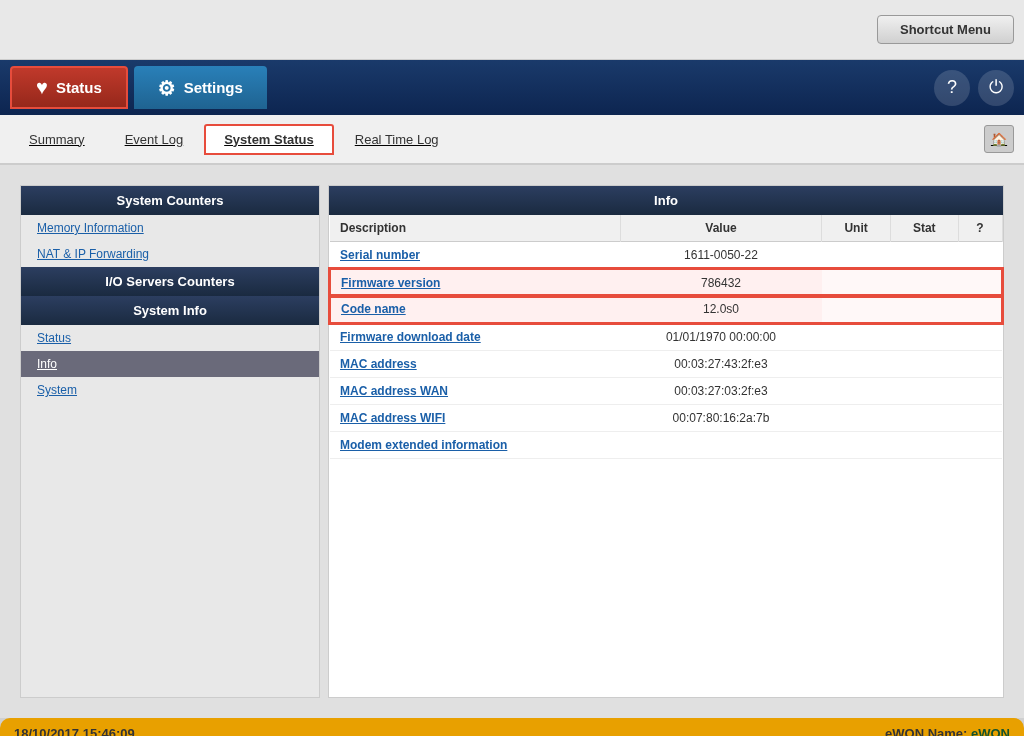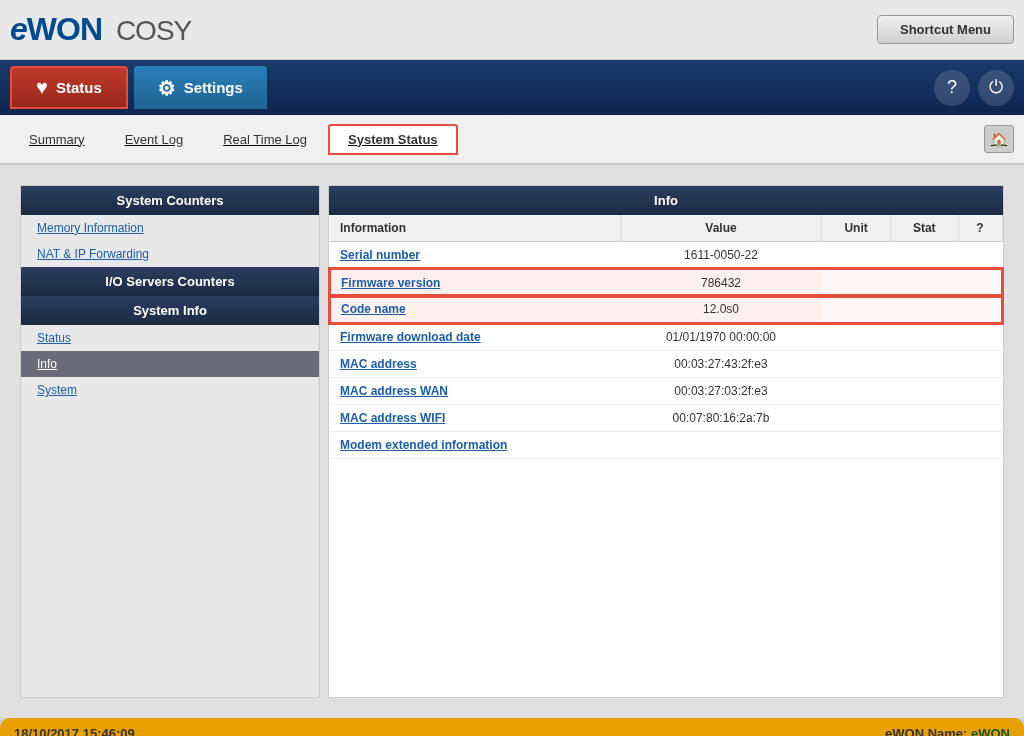--- a/index.html
+++ b/index.html
@@ -55,24 +55,20 @@
 
     
     .status-bar { background: #e8a000; height: 30px; display: flex; align-items: center; padding: 0 14px; font-size: 13px; font-weight: bold; color: #333; border-radius: 10px; }
     .status-bar-right { margin-left: auto; }
     .status-bar-right span.ewon-name { font-weight: bold; color: #14532d; }
   </style>
 </head>
 <body>
 
 <div class="header">
-  <div class="logo">
-    <span class="e">e</span><span>WON</span>
-    <span class="cosy">COSY</span>
-  </div>
   <div class="header-right">
     <button class="shortcut-btn">Shortcut Menu</button>
   </div>
 </div>
 
 <div class="top-nav">
   <div class="nav-tabs">
     <div class="nav-tab active">
       <span class="icon">♥</span>
       <span>Status</span>
@@ -88,22 +84,22 @@
     </div>
     <div class="top-nav-icon">
       <span>⏻</span>
     </div>
   </div>
 </div>
 
 <div class="sub-nav">
   <div class="sub-nav-item">Summary</div>
   <div class="sub-nav-item">Event Log</div>
+  <div class="sub-nav-item active">System Status</div>
   <div class="sub-nav-item">Real Time Log</div>
-  <div class="sub-nav-item active">System Status</div>
   <div class="home-icon">
     <span>🏠</span>
   </div>
 </div>
 
 <div class="main-content">
 
   <div class="sidebar">
     <div class="sidebar-section-header">System Counters</div>
     <a class="sidebar-link">Memory Information</a>
@@ -113,21 +109,21 @@
     <a class="sidebar-link">Status</a>
     <a class="sidebar-link selected">Info</a>
     <a class="sidebar-link">System</a>
   </div>
 
   <div class="info-panel">
     <div class="info-header">Info</div>
     <table class="info-table">
       <thead>
         <tr>
-          <th>Information</th>
+          <th>Description</th>
           <th>Value</th>
           <th>Unit</th>
           <th>Stat</th>
           <th>?</th>
         </tr>
       </thead>
       <tbody id="info-table-body">
       <tr>
             <td>Serial number</td>
             <td style="text-align: center;">1611-0050-22</td>

